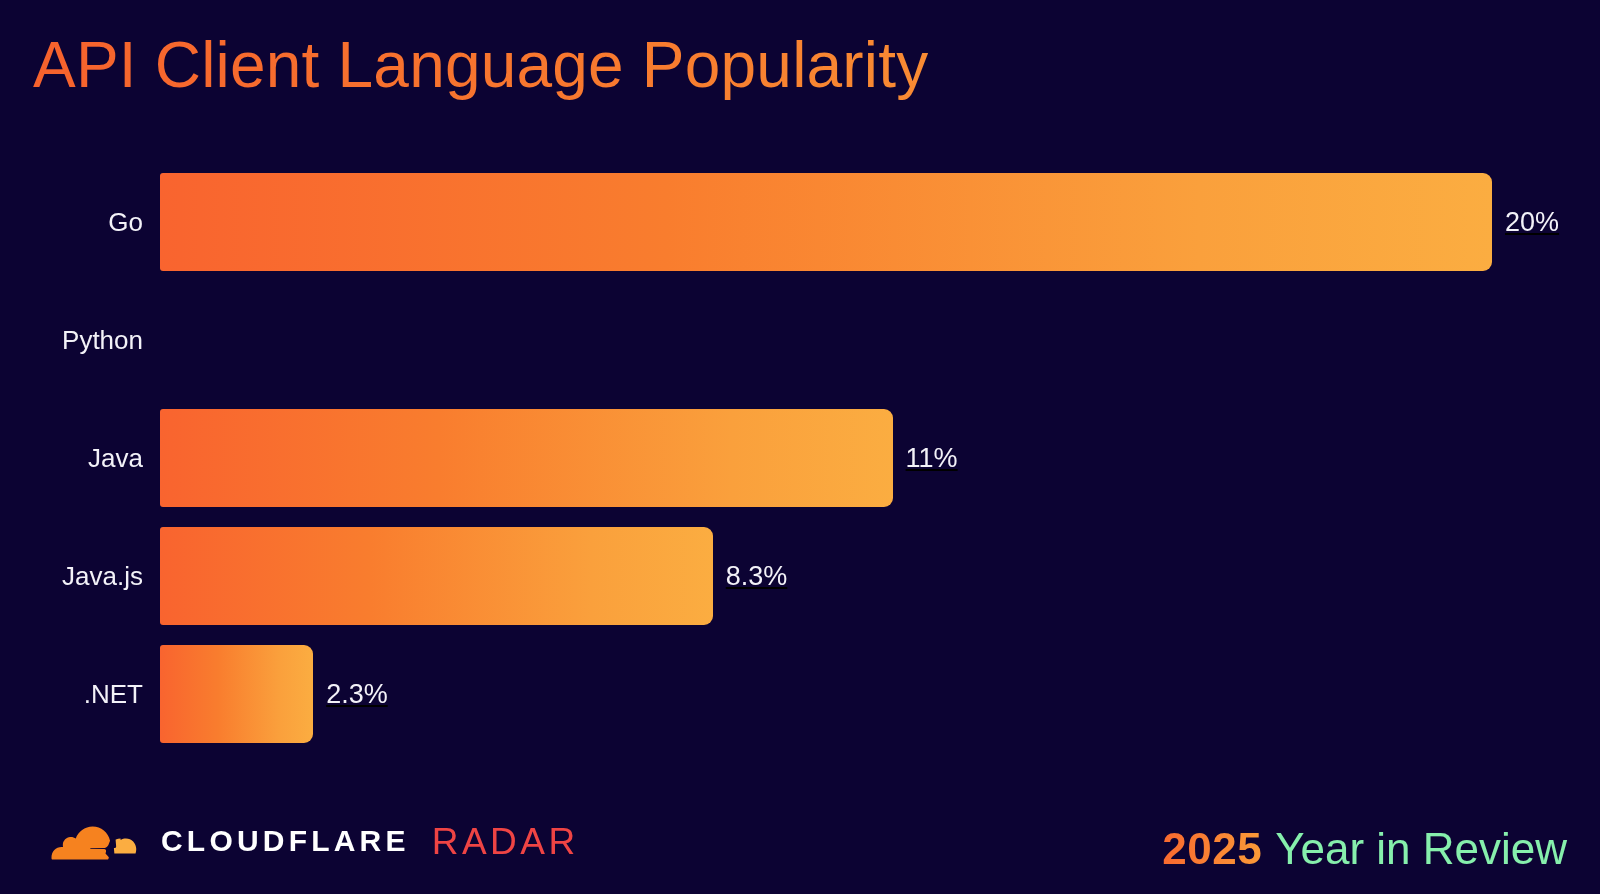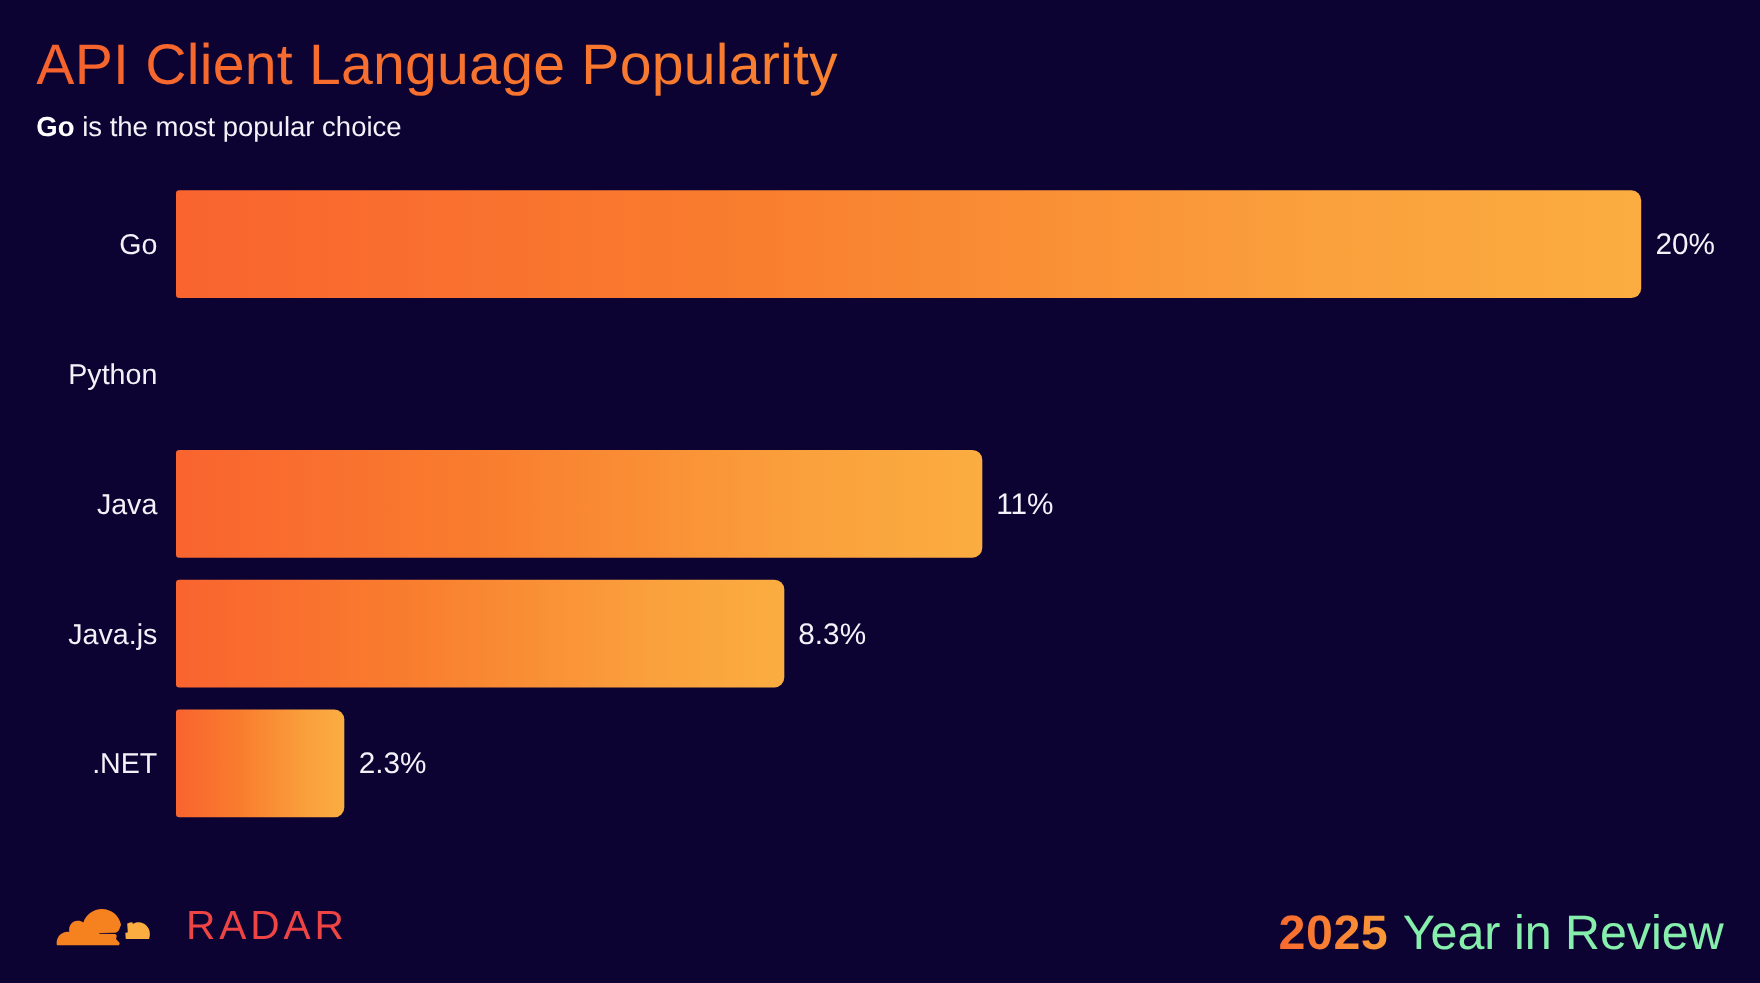--- a/index.html
+++ b/index.html
@@ -21,21 +21,21 @@
 
   
   .header {
     position: absolute;
     left: 33px;
     top: 30px;
     width: 1400px;
   }
 
   .chart-title {
-    font-size: 52px;
+    font-size: 64px;
     font-weight: 400;
     line-height: 1.12;
     letter-spacing: 0.2px;
     background: linear-gradient(90deg, #F6622D 0%, #F87C2F 45%, #FAA83B 100%);
     -webkit-background-clip: text;
     background-clip: text;
     color: transparent;
     -webkit-text-fill-color: transparent;
     white-space: nowrap;
   }
@@ -75,20 +75,21 @@
     white-space: nowrap;
   }
 
   .bar-track {
     position: absolute;
     left: 160px;
     right: 0;
     height: 98px;
     display: flex;
     align-items: center;
+    text-decoration: underline;
   }
 
   .bar {
     height: 98px;
     border-radius: 3px 9px 9px 3px;
     background: linear-gradient(90deg, #F9642F 0%, #F97D2E 38%, #FAA03C 78%, #FBAD41 100%);
     flex: 0 0 auto;
   }
 
   .bar-value {
@@ -162,21 +163,20 @@
     color: #86efac;
   }
 </style>
 </head>
 <body>
 
 <div id="page">
 
   <div class="header">
     <div class="chart-title">API Client Language Popularity</div>
-    <div class="chart-subtitle"><span class="hl">Go</span><span> is the most popular choice</span></div>
   </div>
 
   <div class="plot" id="plot">
       <div class="bar-row">
         <div class="cat-label">Go</div>
         <div class="bar-track">
           <div class="bar" style="width: 1332px;"></div>
           <div class="bar-value">20%</div>
         </div>
       </div>
@@ -208,20 +208,21 @@
 
   <div class="footer">
 
     <div class="brand-left">
       <span>
         <svg class="cf-logo" viewBox="0 0 112 50" xmlns="http://www.w3.org/2000/svg">
           <path d="M85.5 22.5c-1.6 0-3.2.35-4.6 1.0l-.3.15.55 6.9c.05.6-.3 1.15-.85 1.35l-.4.1h-1.0l.45 5.6h21.2c.45-1.45.7-3.0.7-4.6 0-5.75-4.6-10.45-10.3-10.5h-.05c-1.85 0-3.65.5-5.2 1.45z" fill="#FBAD41"></path>
           <path d="M70.5 37.6l.5-1.8c.2-.75.1-1.45-.25-1.95-.35-.45-.9-.7-1.6-.75l-13.6-.15c-.1 0-.2-.05-.25-.15-.05-.1-.05-.2-.05-.3.05-.2.2-.35.4-.35l13.75-.2c1.6-.05 3.4-1.35 4.0-2.9l1.55-4.1c.05-.15.1-.35.05-.55-1.75-8.0-8.85-13.95-17.35-13.95-7.85 0-14.5 5.05-16.9 12.1-1.55-1.15-3.55-1.8-5.7-1.55-3.8.4-6.85 3.45-7.2 7.25-.1.95 0 1.9.2 2.8C21.35 30.25 16.5 35.2 16.5 41.3c0 .55.05 1.1.1 1.65.05.25.3.45.55.45h55.6c.3 0 .55-.2.65-.5l.45-1.65z" fill="#F6821F"></path>
         </svg>
       </span>
+      <span class="cf-wordmark">CLOUDFLARE</span>
       <span class="radar-word">RADAR</span>
     </div>
 
     <div class="brand-right">
       <span class="yir-year">2025</span>
       <span class="yir-text">Year in Review</span>
     </div>
 
   </div>
 </div>

